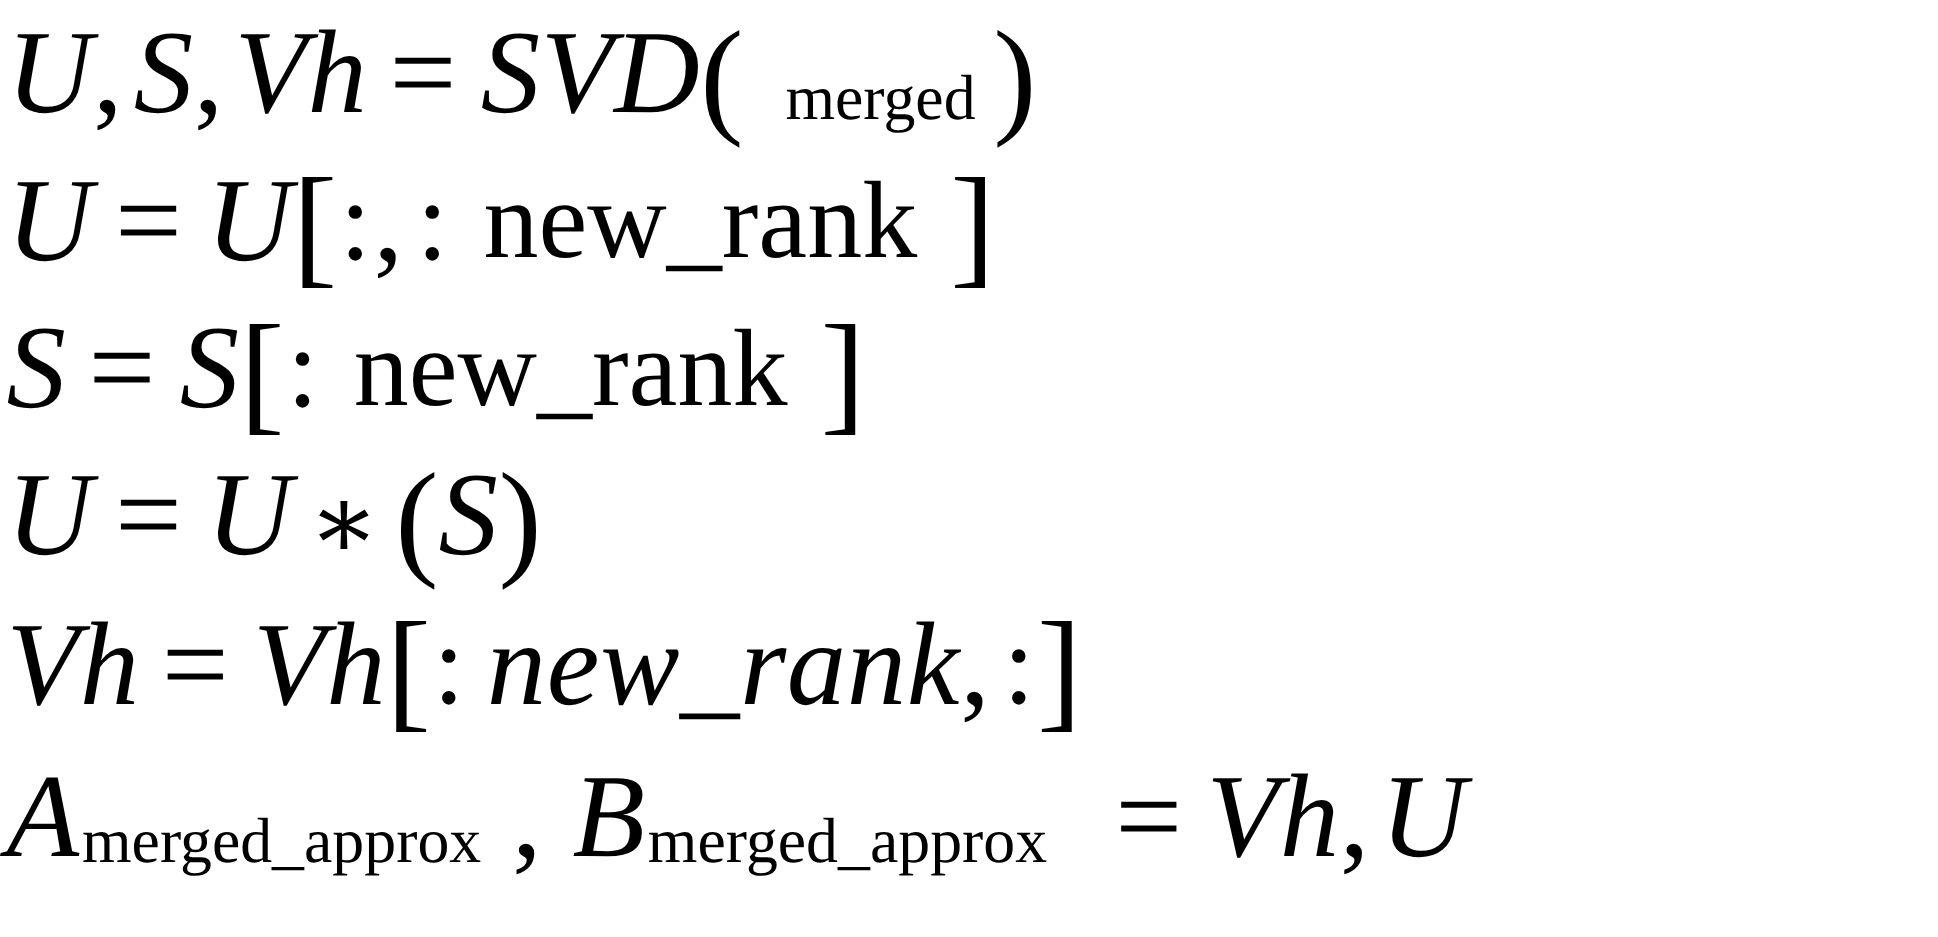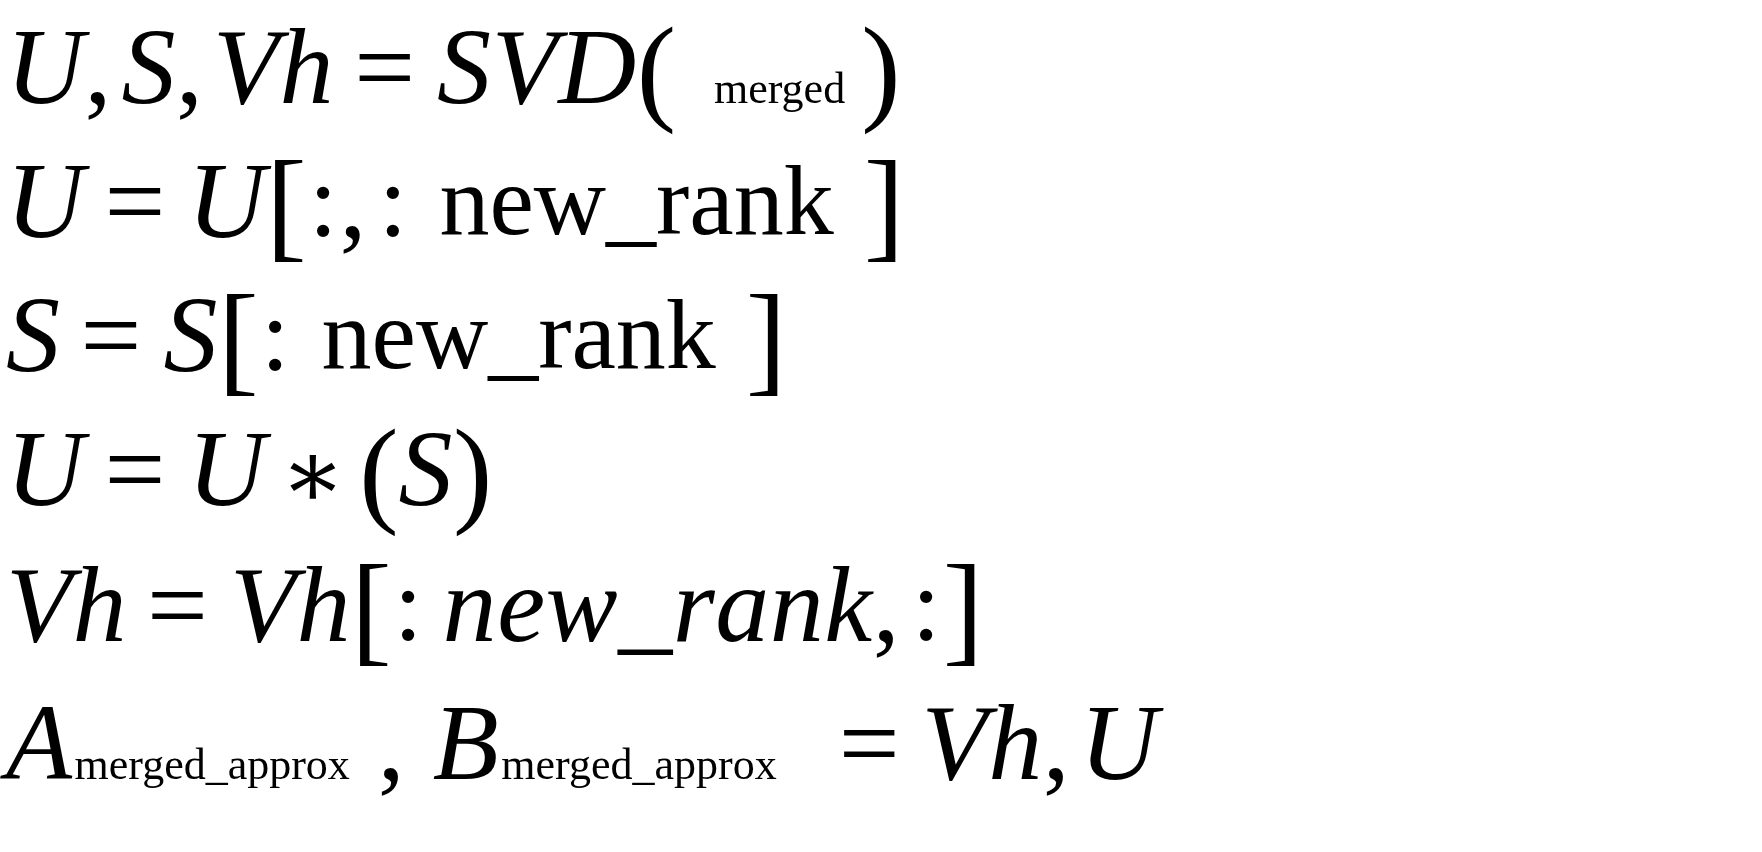--- a/index.html
+++ b/index.html
@@ -79,21 +79,21 @@
   .mo.colon {
     font-size: 104px;
     padding: 0 2px;
   }
   .thinsp { display: inline-block; width: 18px; }
   .medsp  { display: inline-block; width: 30px; }
   .widesp { display: inline-block; width: 44px; }
   .msub {             
     font-family: "Liberation Serif", "DejaVu Serif", serif;
     font-style: normal;
-    font-size: 44px;
+    font-size: 58px;
     vertical-align: sub;
     position: relative;
     top: 22px;
     left: 2px;
   }
   
   #line1 { margin-top: -4px; }
   #line2 { margin-top: -8px; }
   #line3 { margin-top: -8px; }
   #line4 { margin-top: -8px; }

